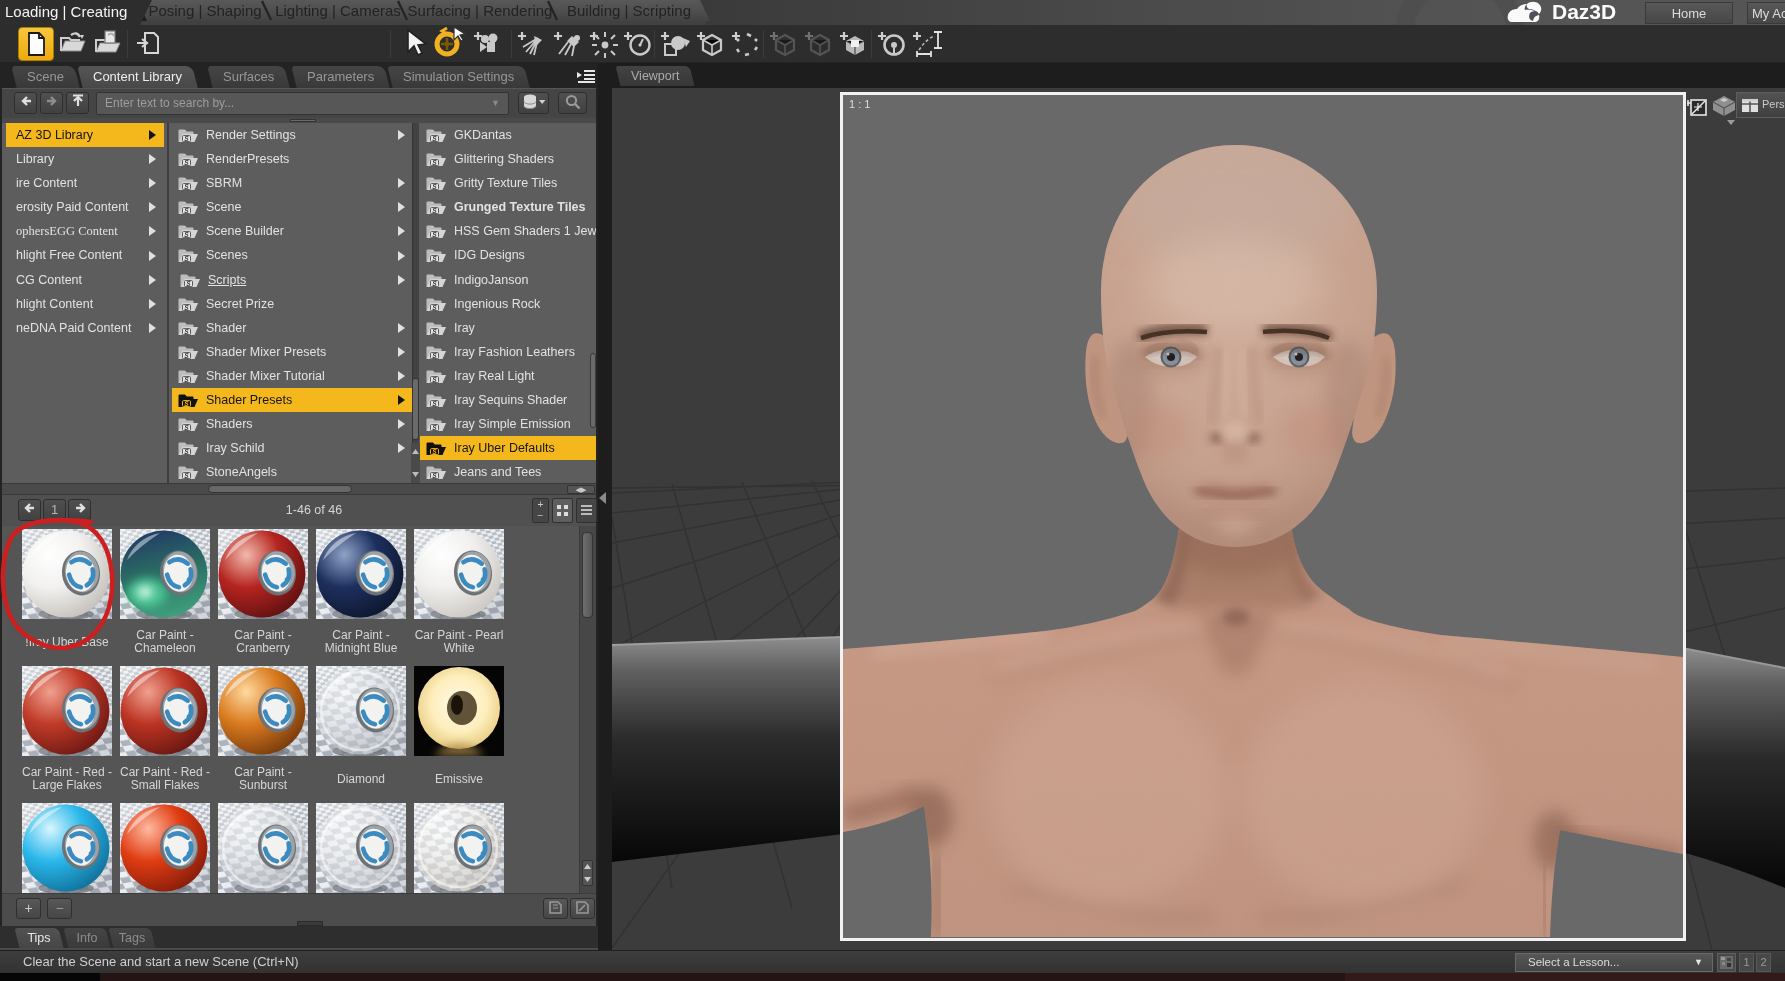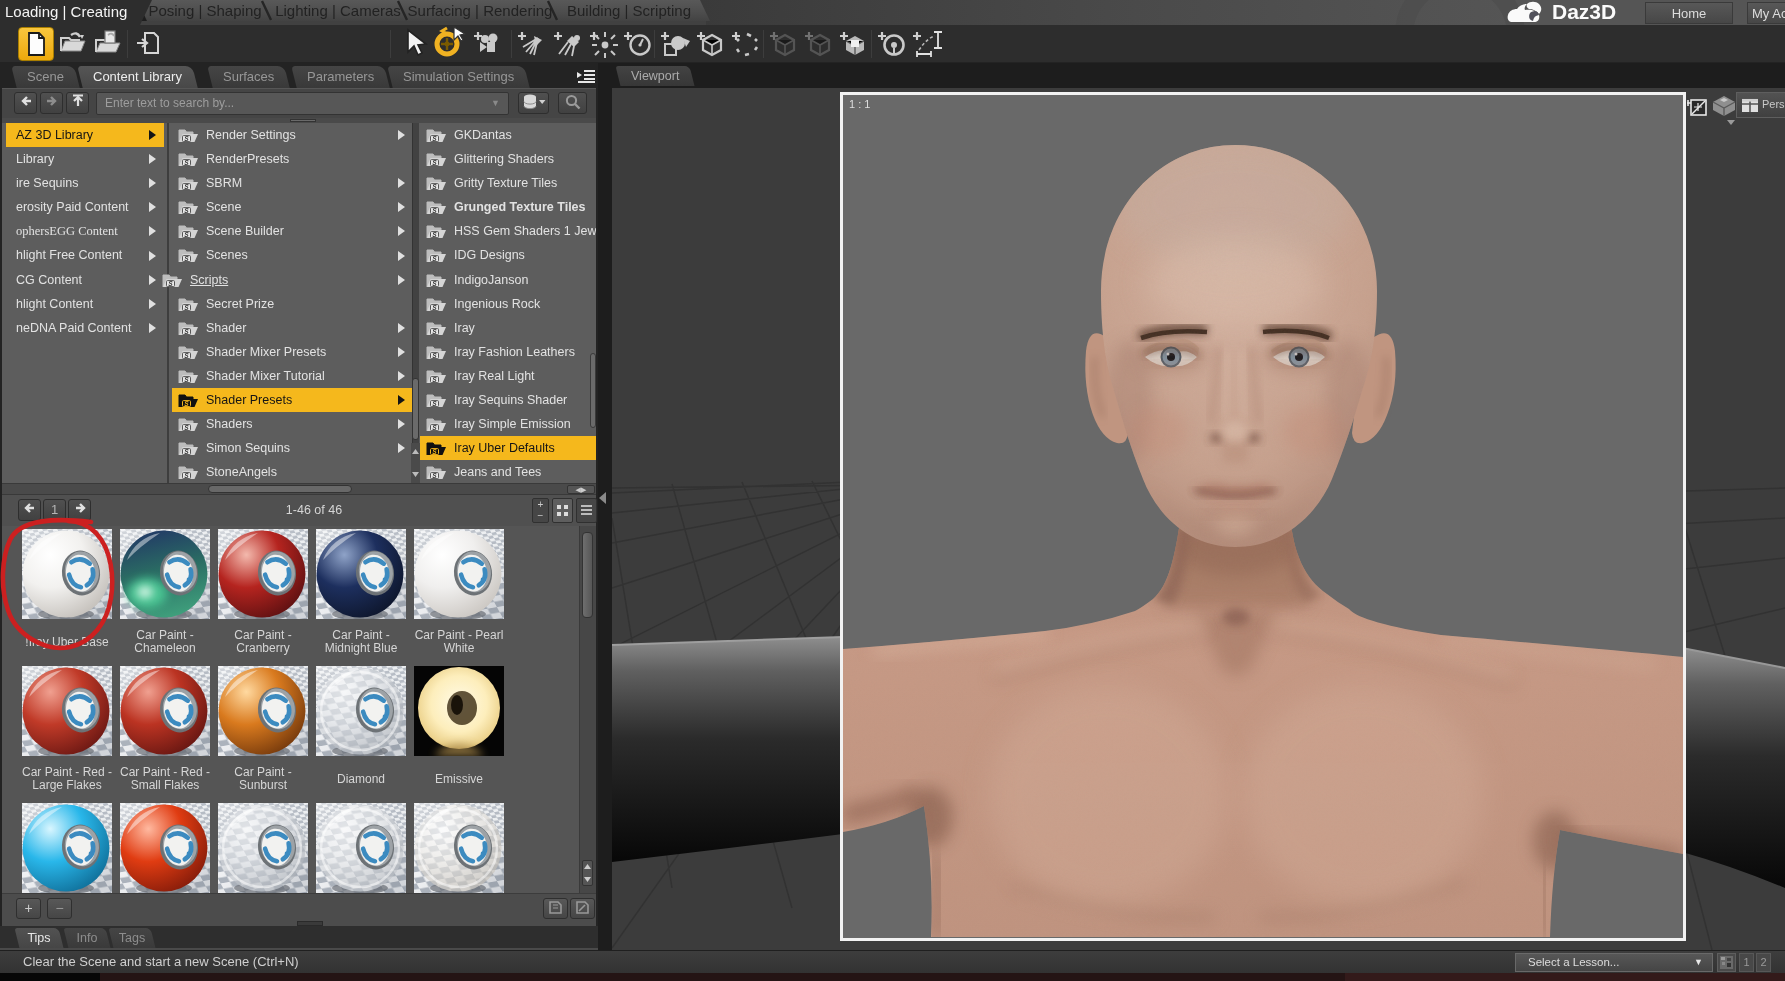--- a/index.html
+++ b/index.html
@@ -244,21 +244,21 @@
           </svg></div>
       </div>
       <div style="position:absolute;left:2px;top:55px;width:594px;height:5px;background:#4a4a4a;">
         <div style="position:absolute;left:288px;top:1px;width:26px;height:3px;background:#6a6a6a;border:1px solid #333;"></div>
       </div>
       <div style="position:absolute;left:2px;top:60px;width:594px;height:360px;background:#5d5d5d;overflow:hidden;">
         <div class="frow" style="left:4px;top:0px;width:158px;background:#f5b81c;color:#151515; padding-left:10px;">AZ 3D Library</div>
         <div class="farr" style="left:147px;top:7px;border-left-color:#151515;"></div>
         <div class="frow" style="left:4px;top:24px;width:158px; padding-left:10px;">Library</div>
         <div class="farr" style="left:147px;top:31px;border-left-color:#e0e0e0;"></div>
-        <div class="frow" style="left:4px;top:48px;width:158px; padding-left:10px;">ire Sequins</div>
+        <div class="frow" style="left:4px;top:48px;width:158px; padding-left:10px;">ire Content</div>
         <div class="farr" style="left:147px;top:55px;border-left-color:#e0e0e0;"></div>
         <div class="frow" style="left:4px;top:72px;width:158px; padding-left:10px;">erosity Paid Content</div>
         <div class="farr" style="left:147px;top:79px;border-left-color:#e0e0e0;"></div>
         <div class="frow" style="left:4px;top:96px;width:158px; padding-left:10px;font-family:Liberation Serif, serif;">ophersEGG Content</div>
         <div class="farr" style="left:147px;top:103px;border-left-color:#e0e0e0;"></div>
         <div class="frow" style="left:4px;top:120px;width:158px; padding-left:10px;">hlight Free Content</div>
         <div class="farr" style="left:147px;top:128px;border-left-color:#e0e0e0;"></div>
         <div class="frow" style="left:4px;top:145px;width:158px; padding-left:10px;">CG Content</div>
         <div class="farr" style="left:147px;top:152px;border-left-color:#e0e0e0;"></div>
         <div class="frow" style="left:4px;top:169px;width:158px; padding-left:10px;">hlight Content</div>
@@ -312,21 +312,21 @@
         <div class="farr" style="left:396px;top:103px;border-left-color:#e0e0e0;"></div>
         <div class="frow" style="left:170px;top:120px;width:240px;"><span style="position:absolute;left:6px;top:0;width:21px;height:24px;">
             <svg width="21" height="16" viewBox="0 0 21 16" style="position:absolute;left:0;top:4px;">
               <path d="M 1 15 V 3 h 6 l 1.5 2 H 15 v 2" fill="#bdbdbd" stroke="#bdbdbd"></path>
               <path d="M 1 15 l 3.5 -8 H 20 l -3.5 8 z" fill="#d5d5d5"></path>
               <rect x="4.5" y="8.6" width="8" height="6" rx="1" fill="#e8e8e8" stroke="#555" stroke-width="1"></rect>
               <text x="8.5" y="13.6" font-size="6.5" font-style="italic" fill="#333" text-anchor="middle" font-weight="bold">S</text>
             </svg>
           </span><span style="padding-left:34px;">Scenes</span></div>
         <div class="farr" style="left:396px;top:128px;border-left-color:#e0e0e0;"></div>
-        <div class="frow" style="left:154px;top:145px;width:240px;text-decoration:underline;"><span style="position:absolute;left:6px;top:0;width:21px;height:24px;">
+        <div class="frow" style="left:172px;top:145px;width:240px;text-decoration:underline;"><span style="position:absolute;left:6px;top:0;width:21px;height:24px;">
             <svg width="21" height="16" viewBox="0 0 21 16" style="position:absolute;left:0;top:4px;">
               <path d="M 1 15 V 3 h 6 l 1.5 2 H 15 v 2" fill="#bdbdbd" stroke="#bdbdbd"></path>
               <path d="M 1 15 l 3.5 -8 H 20 l -3.5 8 z" fill="#d5d5d5"></path>
               <rect x="4.5" y="8.6" width="8" height="6" rx="1" fill="#e8e8e8" stroke="#555" stroke-width="1"></rect>
               <text x="8.5" y="13.6" font-size="6.5" font-style="italic" fill="#333" text-anchor="middle" font-weight="bold">S</text>
             </svg>
           </span><span style="padding-left:34px;">Scripts</span></div>
         <div class="farr" style="left:396px;top:152px;border-left-color:#e0e0e0;"></div>
         <div class="frow" style="left:170px;top:169px;width:240px;"><span style="position:absolute;left:6px;top:0;width:21px;height:24px;">
             <svg width="21" height="16" viewBox="0 0 21 16" style="position:absolute;left:0;top:4px;">
@@ -381,21 +381,21 @@
             </svg>
           </span><span style="padding-left:34px;text-align:right;">Shaders</span></div>
         <div class="farr" style="left:396px;top:296px;border-left-color:#e0e0e0;"></div>
         <div class="frow" style="left:170px;top:313px;width:240px;"><span style="position:absolute;left:6px;top:0;width:21px;height:24px;">
             <svg width="21" height="16" viewBox="0 0 21 16" style="position:absolute;left:0;top:4px;">
               <path d="M 1 15 V 3 h 6 l 1.5 2 H 15 v 2" fill="#bdbdbd" stroke="#bdbdbd"></path>
               <path d="M 1 15 l 3.5 -8 H 20 l -3.5 8 z" fill="#d5d5d5"></path>
               <rect x="4.5" y="8.6" width="8" height="6" rx="1" fill="#e8e8e8" stroke="#555" stroke-width="1"></rect>
               <text x="8.5" y="13.6" font-size="6.5" font-style="italic" fill="#333" text-anchor="middle" font-weight="bold">S</text>
             </svg>
-          </span><span style="padding-left:34px;">Simon Sequins</span></div>
+          </span><span style="padding-left:34px;">Iray Schild</span></div>
         <div class="farr" style="left:396px;top:320px;border-left-color:#e0e0e0;"></div>
         <div class="frow" style="left:170px;top:337px;width:240px;"><span style="position:absolute;left:6px;top:0;width:21px;height:24px;">
             <svg width="21" height="16" viewBox="0 0 21 16" style="position:absolute;left:0;top:4px;">
               <path d="M 1 15 V 3 h 6 l 1.5 2 H 15 v 2" fill="#bdbdbd" stroke="#bdbdbd"></path>
               <path d="M 1 15 l 3.5 -8 H 20 l -3.5 8 z" fill="#d5d5d5"></path>
               <rect x="4.5" y="8.6" width="8" height="6" rx="1" fill="#e8e8e8" stroke="#555" stroke-width="1"></rect>
               <text x="8.5" y="13.6" font-size="6.5" font-style="italic" fill="#333" text-anchor="middle" font-weight="bold">S</text>
             </svg>
           </span><span style="padding-left:34px;">StoneAngels</span></div>
         <div style="position:absolute;left:410px;top:0;width:7px;height:360px;background:#424242;border-left:1px solid #333;"></div>

